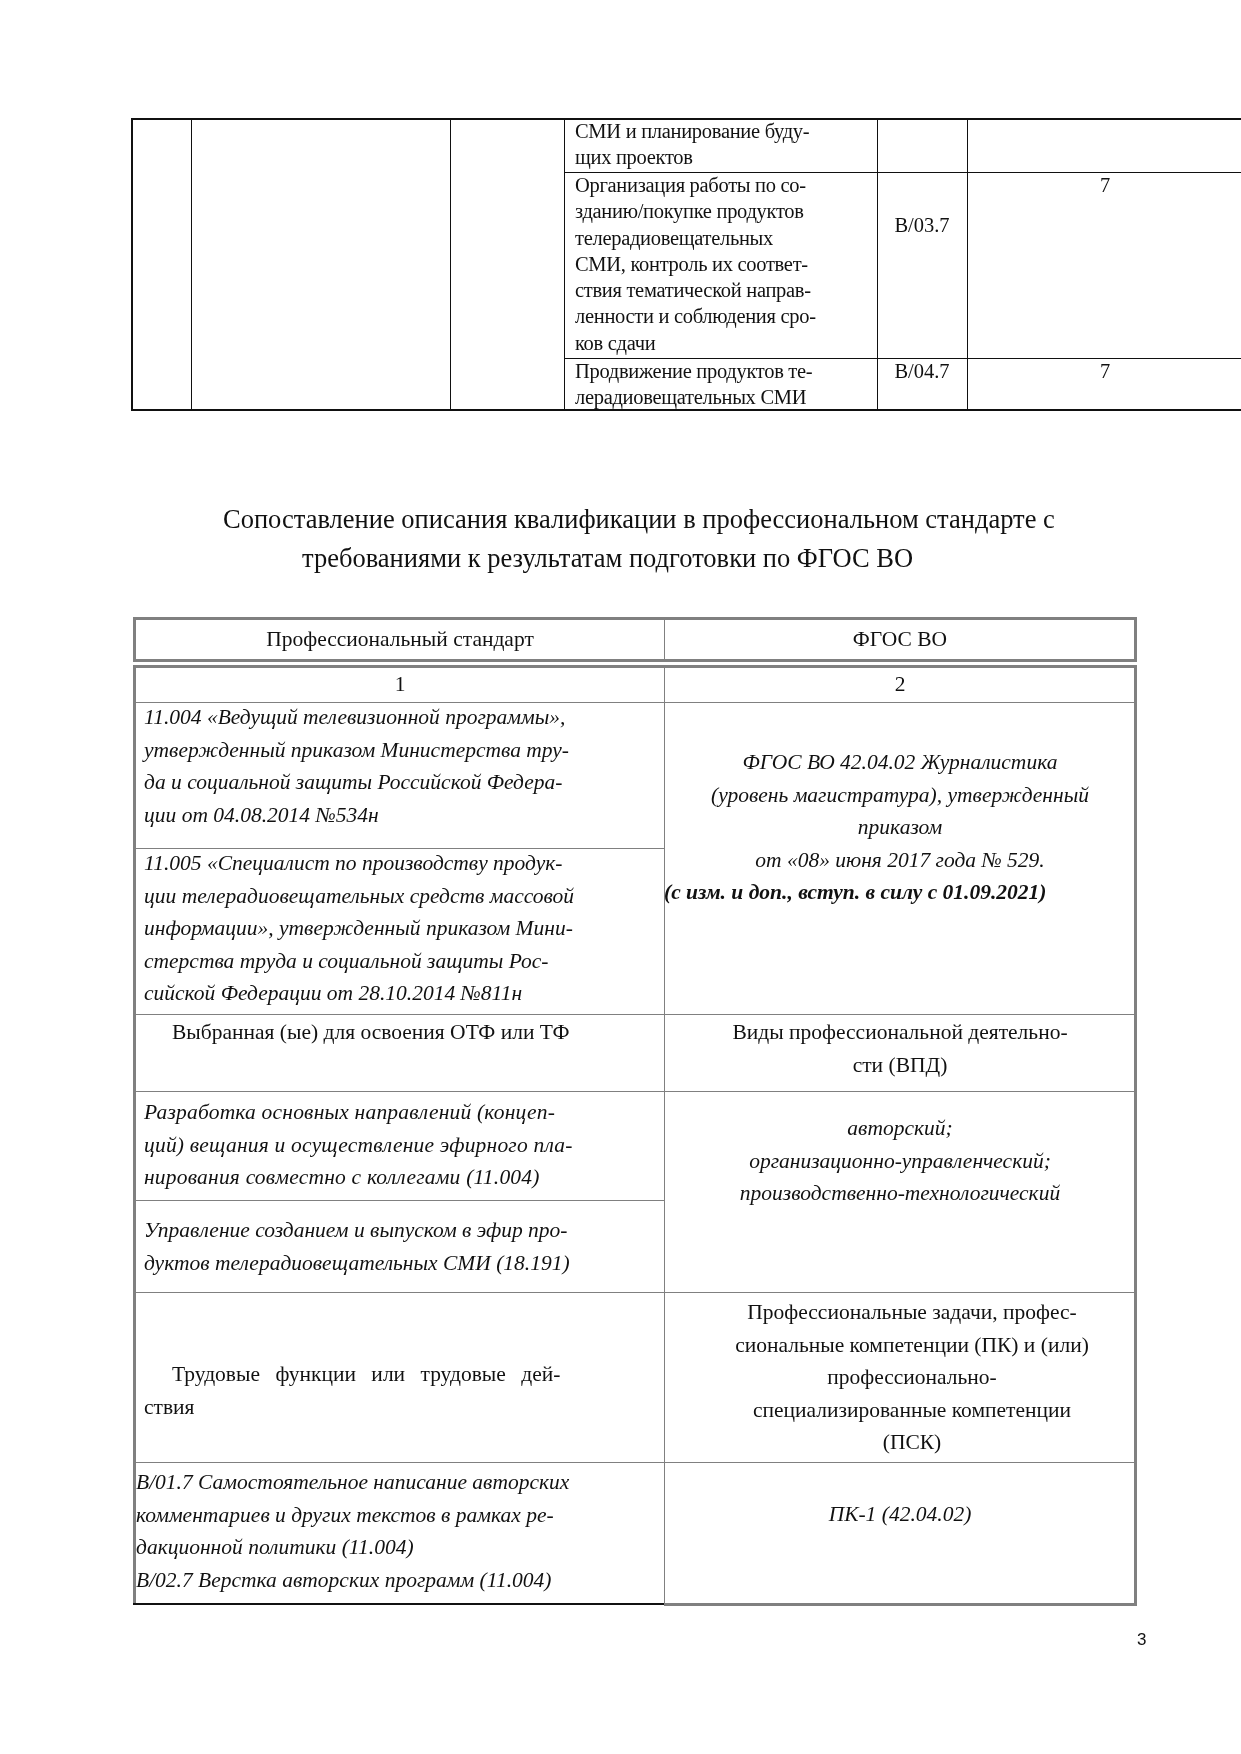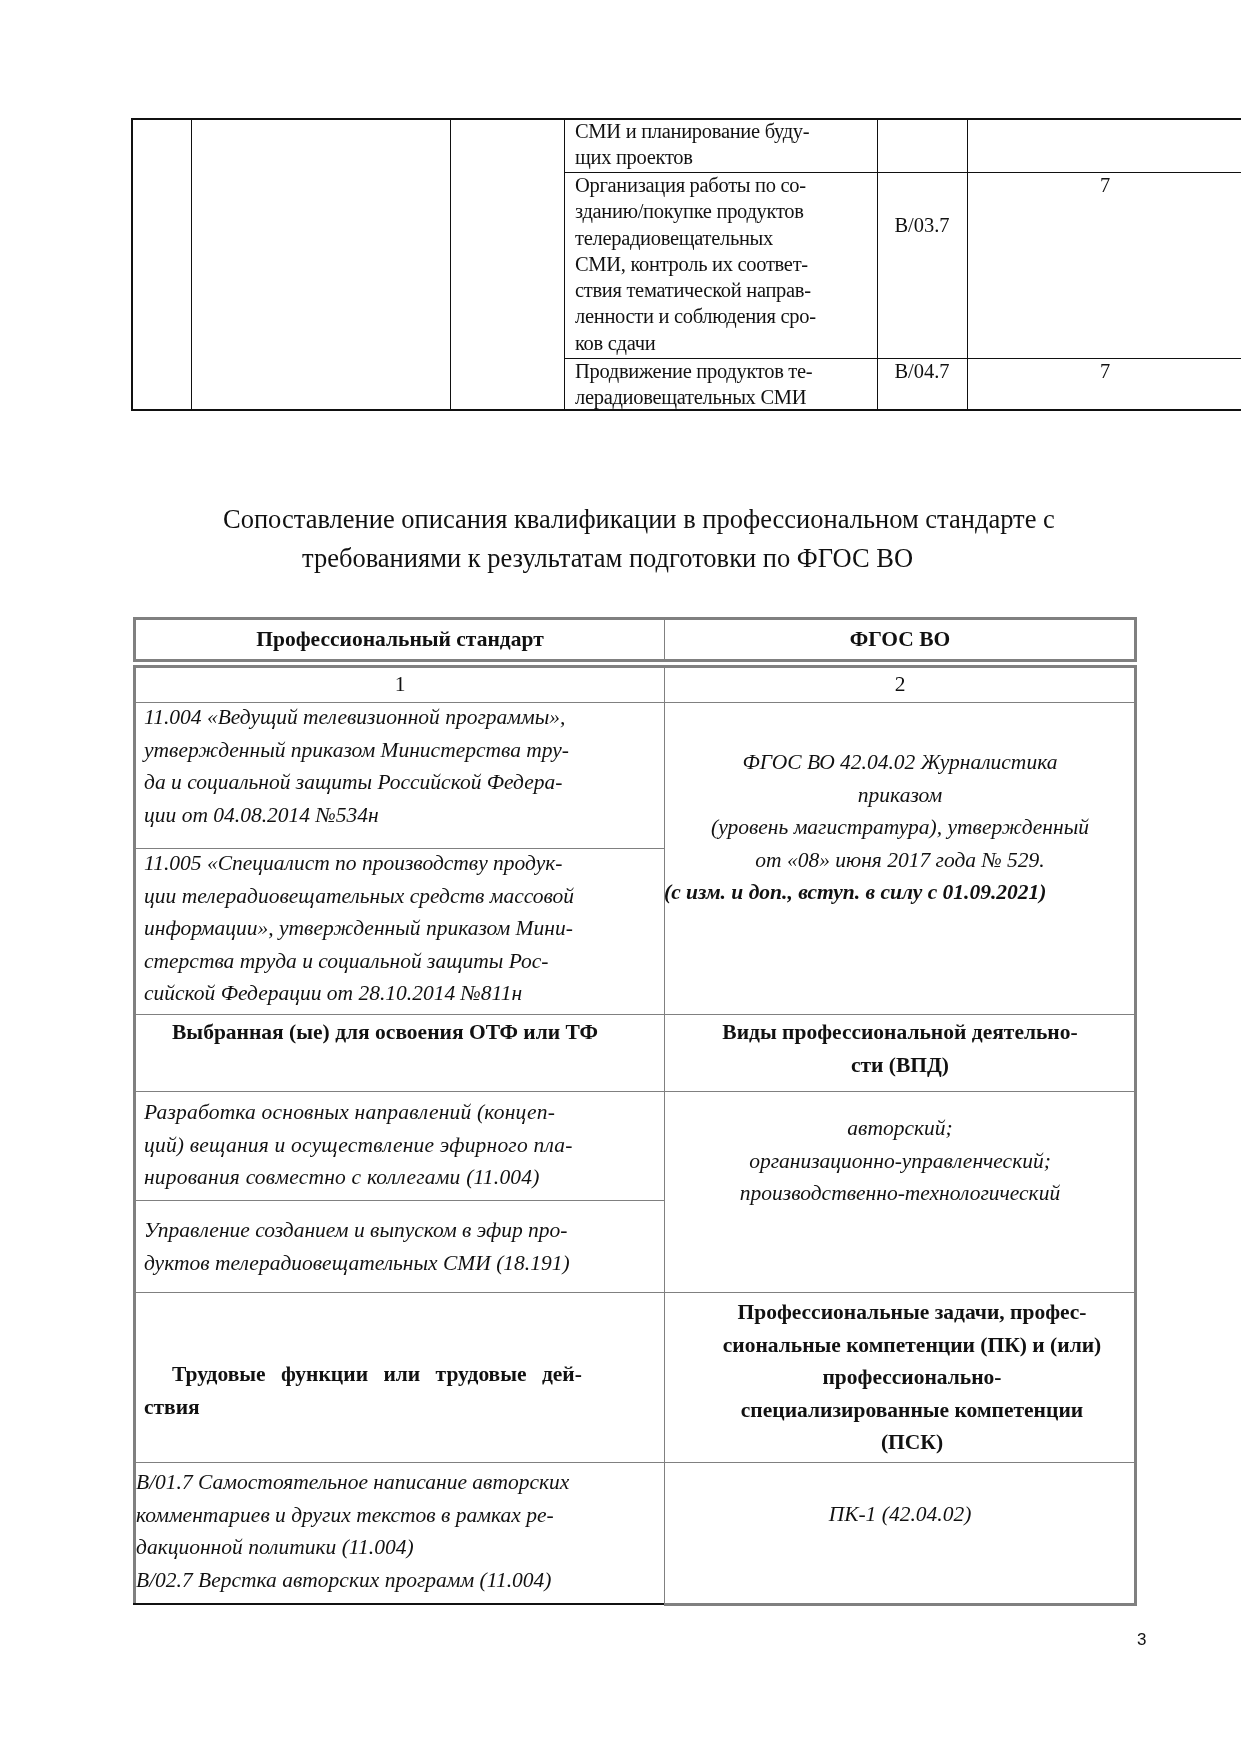--- a/index.html
+++ b/index.html
@@ -19,21 +19,21 @@
   .heading .l1 { position: absolute; left: 103px; top: 0; white-space: nowrap; }
   .heading .l2 { position: absolute; left: 182px; top: 39px; white-space: nowrap; }
 
   
   .t2head { left: 133px; top: 617px; width: 1004px; height: 45px; border: 3px solid #808080; }
   .t2 { left: 133px; top: 665px; width: 1004px; height: 938px; border: 3px solid #808080; border-bottom: none; }
   .t2 .vline { position: absolute; width: 0; border-left: 1.5px solid #808080; }
   .t2 .hline { position: absolute; height: 0; border-top: 1.5px solid #808080; }
   .t2 .cell { position: absolute; font-size: 21.5px; line-height: 32.5px; }
   .it { font-style: italic; }
-  .bd { font-weight: bold; }
+  .bd { font-weight: normal; }
   .ctr { text-align: center; }
   .jst { text-align: justify; text-align-last: left; }
   .bottom-left { position: absolute; height: 0; border-top: 2px solid #111; }
   .bottom-right { position: absolute; height: 0; border-top: 3px solid #808080; }
 
   .pageno { left: 1137px; top: 1630px; font-family: "Liberation Sans", "DejaVu Sans", sans-serif; font-size: 17px; }
 </style>
 </head>
 <body>
 
@@ -98,22 +98,22 @@
 да и социальной защиты Российской Федера-
 ции от 04.08.2014 №534н</div>
   <div class="cell it" style="left:8px; width:518px; top:179px; white-space:pre-line;">11.005 «Специалист по производству продук-
 ции телерадиовещательных средств массовой
 информации», утвержденный приказом Мини-
 стерства труда и социальной защиты Рос-
 сийской Федерации от 28.10.2014 №811н</div>
 
   <div class="cell it ctr" style="left:530px; right:0; top:78px;">
     <div>ФГОС ВО 42.04.02 Журналистика</div>
+    <div>(уровень магистратура),  утвержденный</div>
     <div>приказом</div>
-    <div>(уровень магистратура),  утвержденный</div>
     <div>от «08»  июня 2017 года № 529.</div>
     <div style="text-align:left; margin-left:-2px; white-space:nowrap;font-weight:bold;">(с изм. и доп., вступ. в силу с 01.09.2021)</div>
   </div>
 
   <div class="cell bd jst" style="left:8px; width:510px; top:348px; text-indent:28px;">Выбранная (ые) для освоения ОТФ или ТФ</div>
   <div class="cell bd ctr" style="left:530px; right:0; top:348px; white-space:pre-line;">Виды профессиональной деятельно-
 сти (ВПД)</div>
 
   <div class="cell it" style="left:8px; width:518px; top:428px; white-space:pre-line; letter-spacing:0.2px;">Разработка основных направлений (концеп-
 ций) вещания и осуществление эфирного пла-

